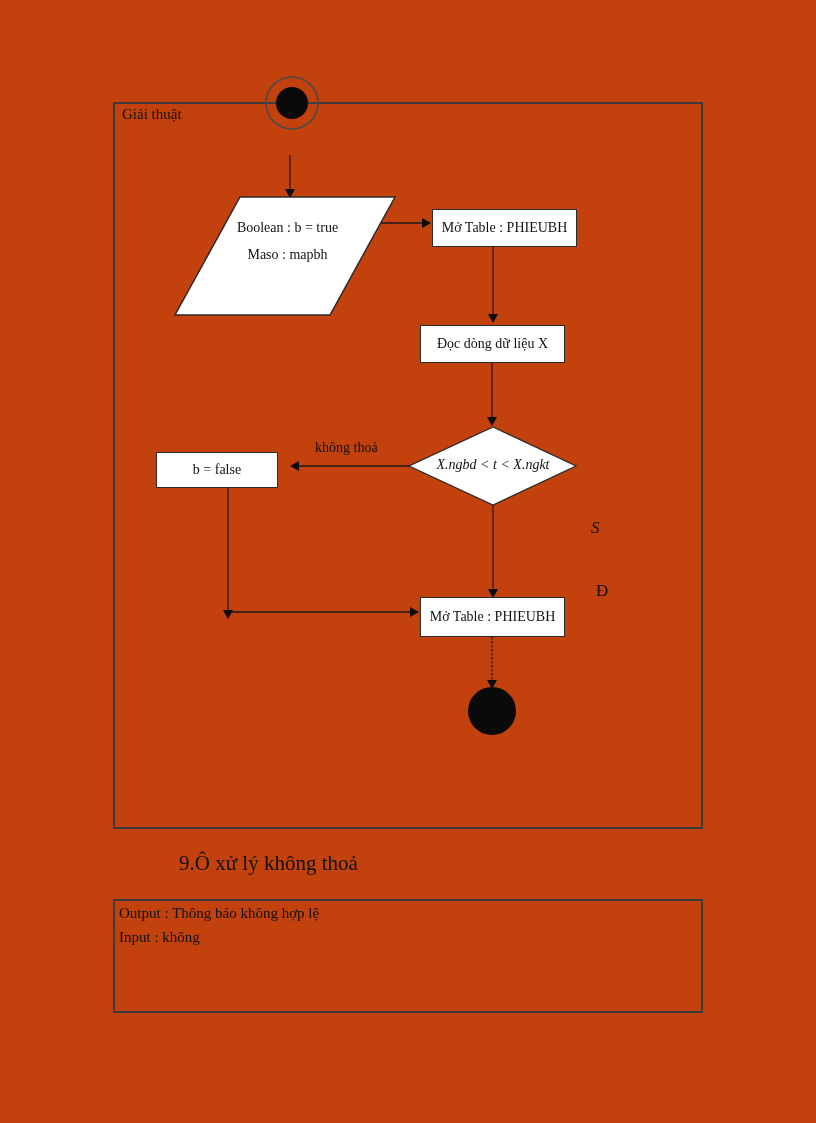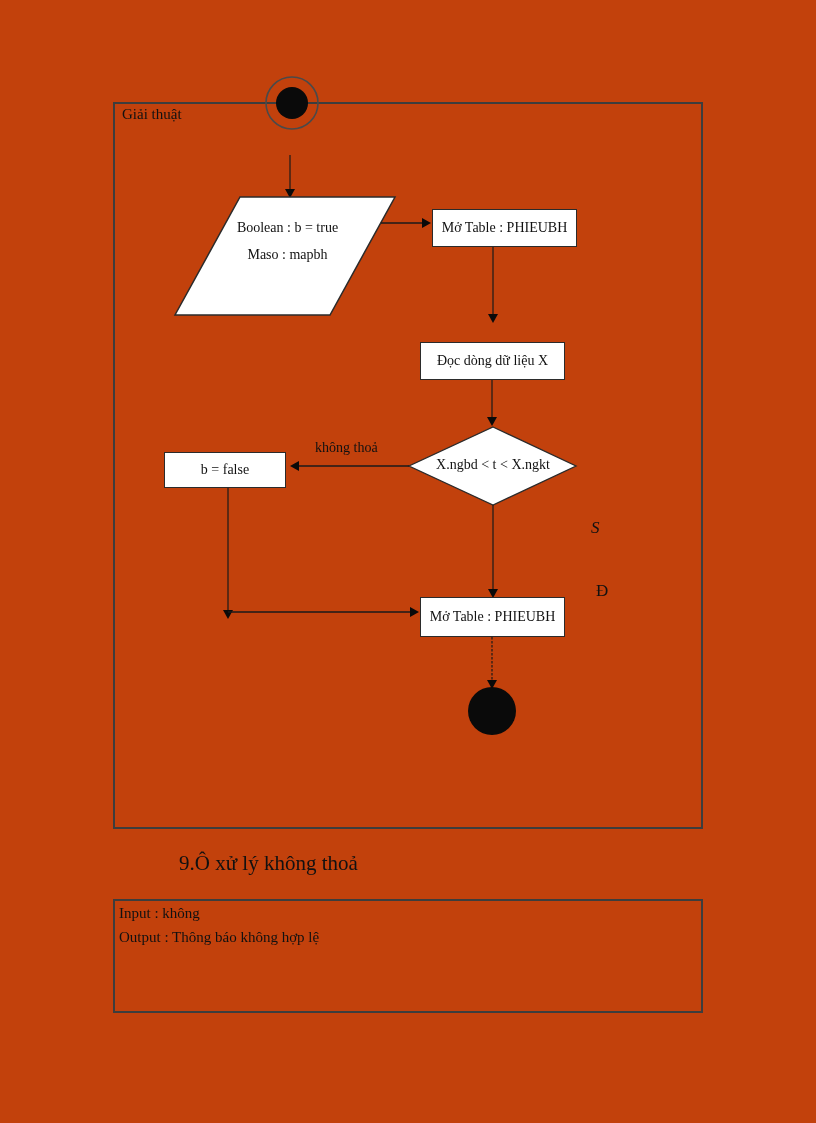--- a/index.html
+++ b/index.html
@@ -27,30 +27,30 @@
   .pbox{
     position:absolute;
     border:1.5px solid #2b2b2b;
     background:#fff;
     box-sizing:border-box;
     display:flex;align-items:center;justify-content:center;
     font-size:14px;color:#111;
     text-align:left;
   }
   .box-open-top{left:432px;top:209px;width:145px;height:38px;}
-  .box-read{left:420px;top:342px;width:145px;height:38px;}
-  .box-bfalse{left:164px;top:452px;width:122px;height:36px;}
+  .box-read{left:420px;top:325px;width:145px;height:38px;}
+  .box-bfalse{left:156px;top:452px;width:122px;height:36px;}
   .box-open-bottom{left:420px;top:597px;width:145px;height:40px;}
   .para-text{
     position:absolute;left:205px;top:214px;width:165px;
     text-align:center;font-size:14px;line-height:27px;color:#111;
   }
   .diamond-text{
     position:absolute;left:413px;top:457px;width:160px;
-    text-align:center;font-size:14px;color:#111;
+    text-align:center;font-size:14px;color:#111;font-style:italic;
   }
   .edge-label{
     position:absolute;font-size:14px;color:#111;white-space:nowrap;
   }
   .lbl-khongthoa{left:315px;top:440px;}
   .lbl-s{left:591px;top:518px;font-size:17px;font-style:italic;}
   .lbl-d{left:596px;top:581px;font-size:17px;}
   .section-heading{
     position:absolute;left:179px;top:851px;
     font-size:21px;color:#111;
@@ -127,17 +127,17 @@
 
   <div class="diamond-text">X.ngbd &lt; t &lt; X.ngkt</div>
   <div class="edge-label lbl-khongthoa">không thoả</div>
   <div class="edge-label lbl-s">S</div>
   <div class="edge-label lbl-d">Đ</div>
 
   <div class="section-heading">9.Ô xử lý không thoả</div>
 
   <div class="frame spec-table"></div>
   <div class="spec-rows">
+    <div class="spec-row">Output : Thông báo không hợp lệ</div>
     <div class="spec-row">Input : không</div>
-    <div class="spec-row">Output : Thông báo không hợp lệ</div>
   </div>
 
 </div>
 
 </body></html>

